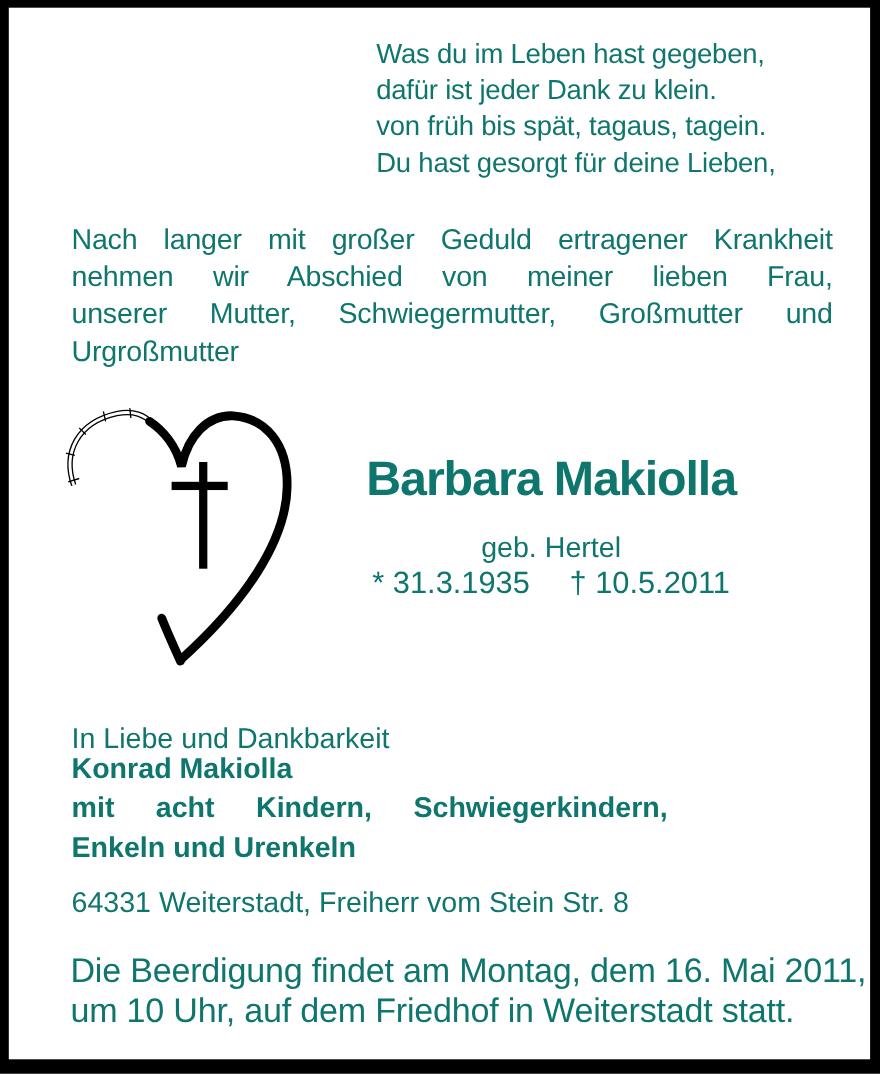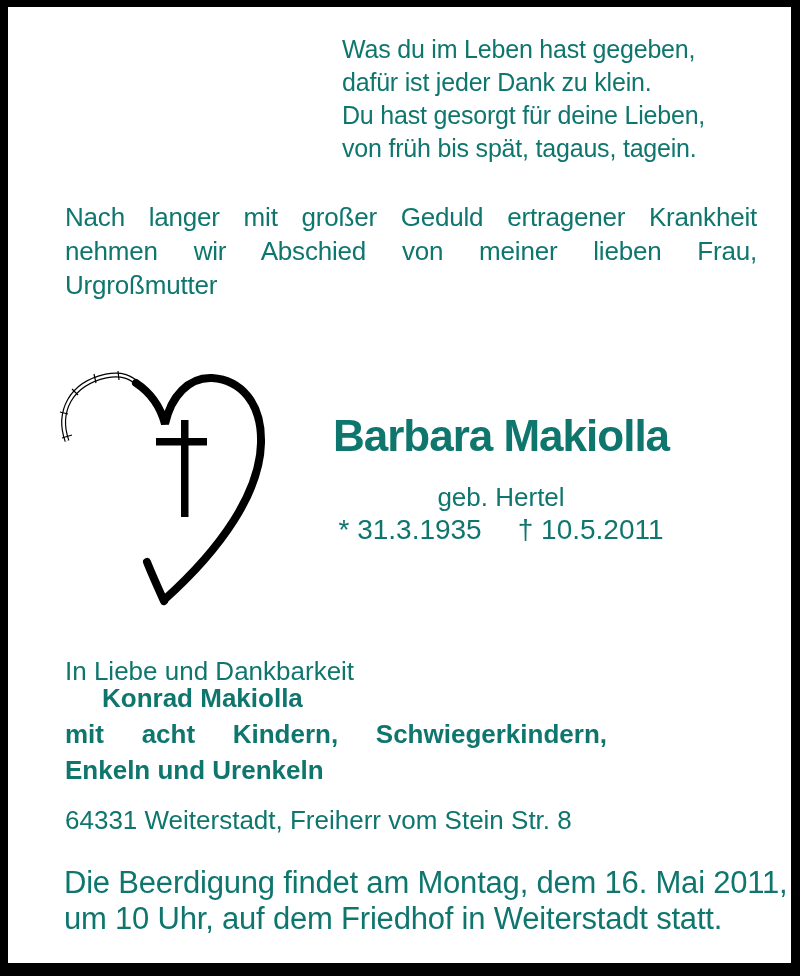--- a/index.html
+++ b/index.html
@@ -48,21 +48,21 @@
     display:flex;justify-content:center;gap:36px;
     font-size:28px;line-height:34px;
     white-space:nowrap;
   }
   .inliebe{
     left:57px;top:634px;
     font-size:26px;line-height:33px;margin-top:14px;
   }
   .mourner-name{
     left:57px;top:673px;
-    font-size:26px;font-weight:bold;line-height:36px;margin-left:37px;
+    font-size:26px;font-weight:bold;line-height:36px;
   }
   .family-1{
     left:57px;top:709px;width:542px;
     font-size:26px;font-weight:bold;line-height:36px;
   }
   .family-2{
     left:57px;top:745px;
     font-size:26px;font-weight:bold;line-height:36px;
   }
   .address{
@@ -78,27 +78,28 @@
 </style>
 </head>
 <body>
 
 <div class="page">
   <div class="sheet">
 
     <div class="abs poem">
       <div>Was du im Leben hast gegeben,</div>
       <div>dafür ist jeder Dank zu klein.</div>
+      <div>von früh bis spät, tagaus, tagein.</div>
       <div>Du hast gesorgt für deine Lieben,</div>
-      <div>von früh bis spät, tagaus, tagein.</div>
     </div>
 
     <div class="abs announcement">
       <div class="jl">Nach langer mit großer Geduld ertragener Krankheit</div>
       <div class="jl">nehmen wir Abschied von meiner lieben Frau,</div>
+      <div class="jl">unserer Mutter, Schwiegermutter, Großmutter und</div>
       <div>Urgroßmutter</div>
     </div>
 
     <div class="abs heart-wrap">
       <svg viewBox="0 0 250 280" width="250" height="280" xmlns="http://www.w3.org/2000/svg" aria-hidden="true">
 
         <path d="M17,91 C7,62 20,34 56,26 C72,23 81,27 89,35" fill="none" stroke="#000" stroke-width="5"></path>
         <path d="M17,91 C7,62 20,34 56,26 C72,23 81,27 89,35" fill="none" stroke="#fff" stroke-width="2.6"></path>
 
         <path d="M12,88 L22,85 M10,62 L18,64 M22,39 L28,45 M44,24 L46,33 M68,21 L69,30" fill="none" stroke="#000" stroke-width="1.2"></path>

